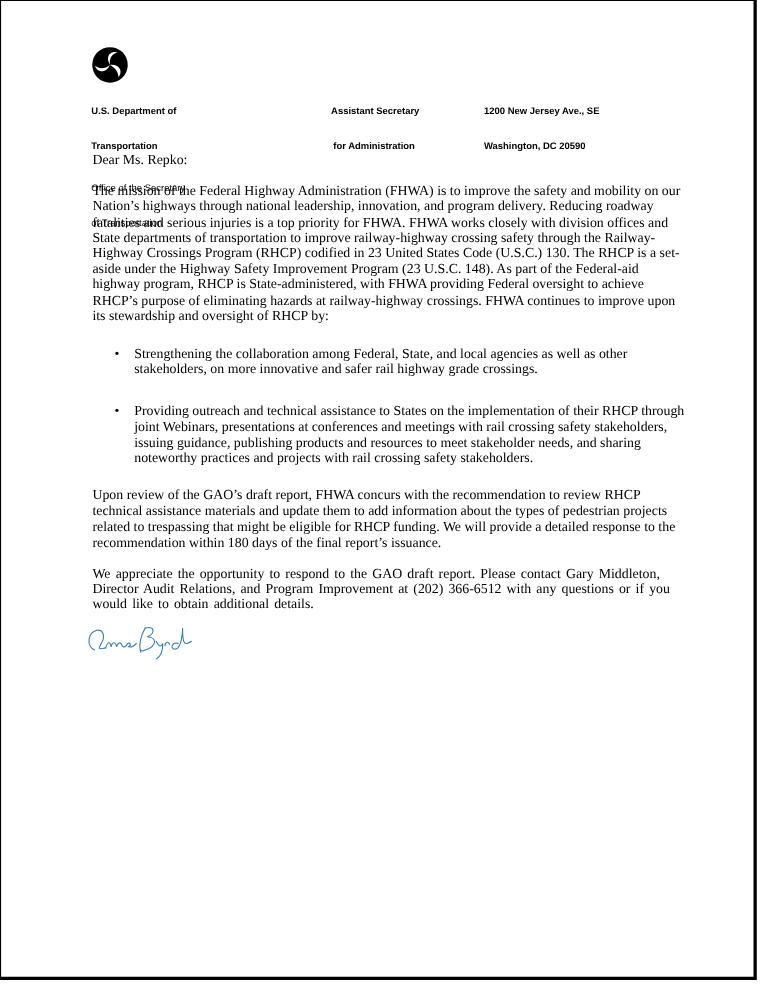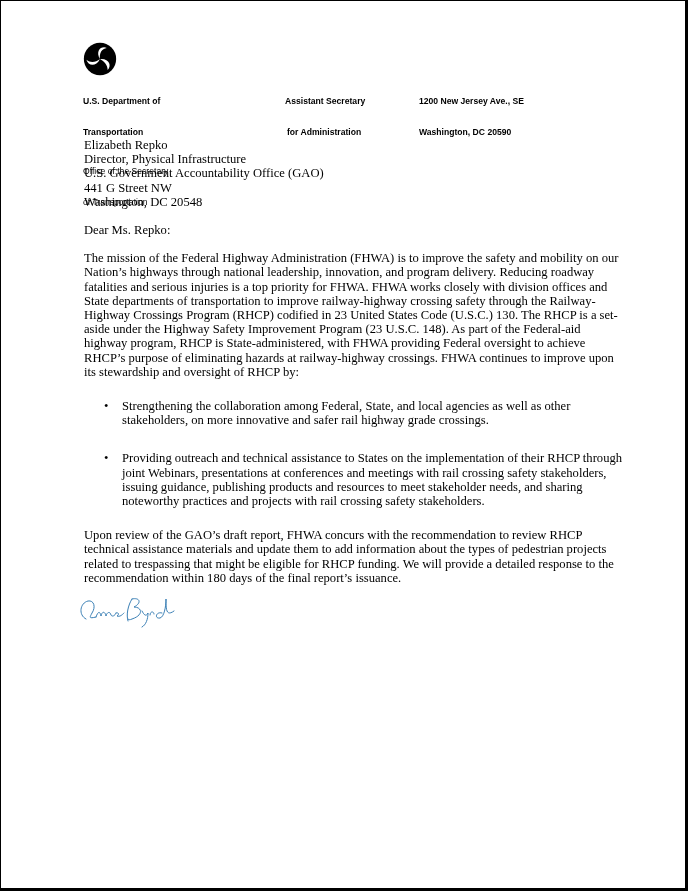--- a/index.html
+++ b/index.html
@@ -10,23 +10,23 @@
     border-top: 1px solid #000; border-left: 1px solid #000;
     border-right: 3px solid #000; border-bottom: 3px solid #000;
     box-sizing: border-box;
     background: #fff;
   }
   .letterhead { position: absolute; top: 0; left: 0; width: 100%; font-family: "Liberation Sans", sans-serif; color: #000; }
   .logo { position: absolute; left: 82px; top: 41px; width: 34px; height: 34px; }
   .lh-block { position: absolute; font-size: 8.6px; line-height: 10.4px; font-weight: bold; white-space: pre; }
   .lh-dept { left: 82px; top: 74px; }
   .lh-office { left: 82px; top: 100px; font-weight: normal; margin-top: 44px; }
-  .lh-asst { left: 284px; top: 74px; }
+  .lh-asst { left: 300px; top: 74px; }
   .lh-asst .l2 { padding-left: 2px; }
-  .lh-addr { left: 418px; top: 74px; }
+  .lh-addr { left: 439px; top: 74px; }
   .lh-block span { display: block; }
 
   .body {
     position: absolute; left: 83px; top: 137px; width: 540px;
     font-family: "Liberation Serif", serif; font-size: 12.6px; line-height: 14.2px; color: #000;
   }
   .body p { margin: 0; }
   .date { margin-bottom: 14px !important; }
   .addr span { display: block; }
   .addr { margin-bottom: 14px !important; }
@@ -69,45 +69,39 @@
       <span class="l2">for Administration</span>
     </div>
     <div class="lh-block lh-addr">
       <span>1200 New Jersey Ave., SE</span>
       <span>Washington, DC 20590</span>
     </div>
   </div>
 
   <div class="body">
 
-    <p class="addr">
-      <span>Elizabeth Repko</span>
-      <span>Director, Physical Infrastructure</span>
-      <span>U.S. Government Accountability Office (GAO)</span>
-      <span>441 G Street NW</span>
-      <span>Washington, DC 20548</span>
-    </p>
 
     <p class="salutation">Dear Ms. Repko:</p>
 
     <p class="para">The mission of the Federal Highway Administration (FHWA) is to improve the safety and mobility on our Nation’s highways through national leadership, innovation, and program delivery. Reducing roadway fatalities and serious injuries is a top priority for FHWA.  FHWA works closely with division offices and State departments of transportation to improve railway-highway crossing safety through the Railway-Highway Crossings Program (RHCP) codified in 23 United States Code (U.S.C.) 130.  The RHCP is a set-aside under the Highway Safety Improvement Program (23 U.S.C. 148).  As part of the Federal-aid highway program, RHCP is State-administered, with FHWA providing Federal oversight to achieve RHCP’s purpose of eliminating hazards at railway-highway crossings.  FHWA continues to improve upon its stewardship and oversight of RHCP by:</p>
 
     <ul class="bullets">
       <li>
         <span class="bullet">•</span>
         <span>Strengthening the collaboration among Federal, State, and local agencies as well as other stakeholders, on more innovative and safer rail highway grade crossings.</span>
       </li>
       <li>
         <span class="bullet">•</span>
         <span>Providing outreach and technical assistance to States on the implementation of their RHCP through joint Webinars, presentations at conferences and meetings with rail crossing safety stakeholders, issuing guidance, publishing products and resources to meet stakeholder needs, and sharing noteworthy practices and projects with rail crossing safety stakeholders.</span>
       </li>
     </ul>
 
     <p class="para2">Upon review of the GAO’s draft report, FHWA concurs with the recommendation to review RHCP technical assistance materials and update them to add information about the types of pedestrian projects related to trespassing that might be eligible for RHCP funding.  We will provide a detailed response to the recommendation within 180 days of the final report’s issuance.</p>
 
+    <p class="para3">We appreciate the opportunity to respond to the GAO draft report.  Please contact Gary Middleton, Director Audit Relations, and Program Improvement at (202) 366-6512 with any questions or if you would like to obtain additional details.</p>
 
 
     <div class="sig-wrap">
       <svg class="signature" viewBox="0 0 110 36">
         <g fill="none" stroke="#3a7fb5" stroke-width="1" stroke-linecap="round">
           <path d="M12 26 C 4 22, 6 10, 14 8 C 20 7, 22 14, 18 20 C 16 24, 14 26, 22 24"></path>
           <path d="M22 24 C 24 18, 26 18, 27 23 C 28 18, 31 18, 32 23 C 33 19, 36 18, 37 22 C 38 24, 41 23, 42 20"></path>
           <path d="M42 20 C 44 19, 46 21, 43 23 C 46 24, 48 22, 50 20"></path>
           <path d="M58 6 C 54 12, 52 22, 54 28"></path>
           <path d="M58 6 C 66 4, 68 10, 60 14 C 68 14, 70 22, 58 26 C 56 27, 54 27, 54 26"></path>

